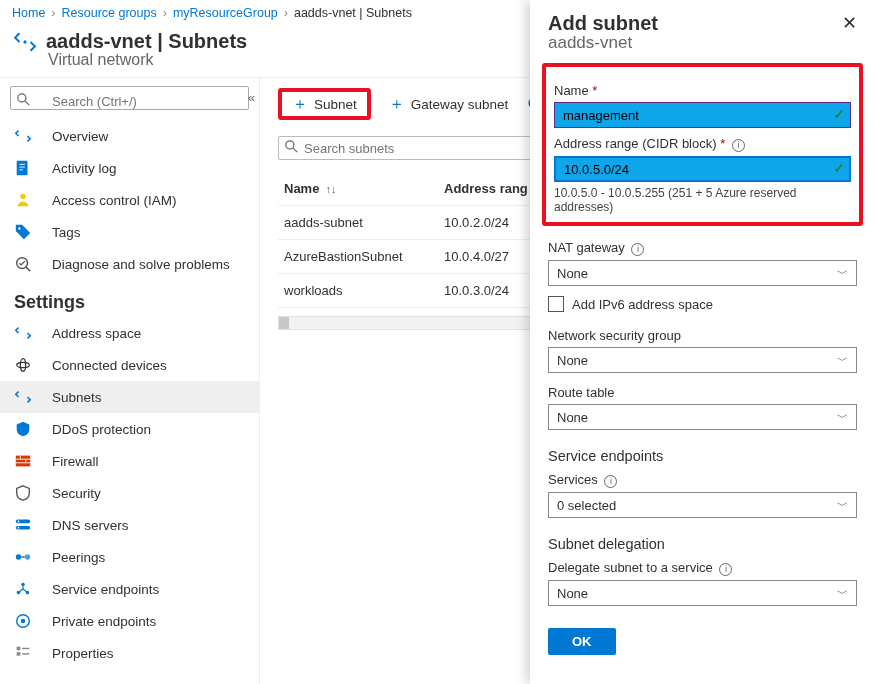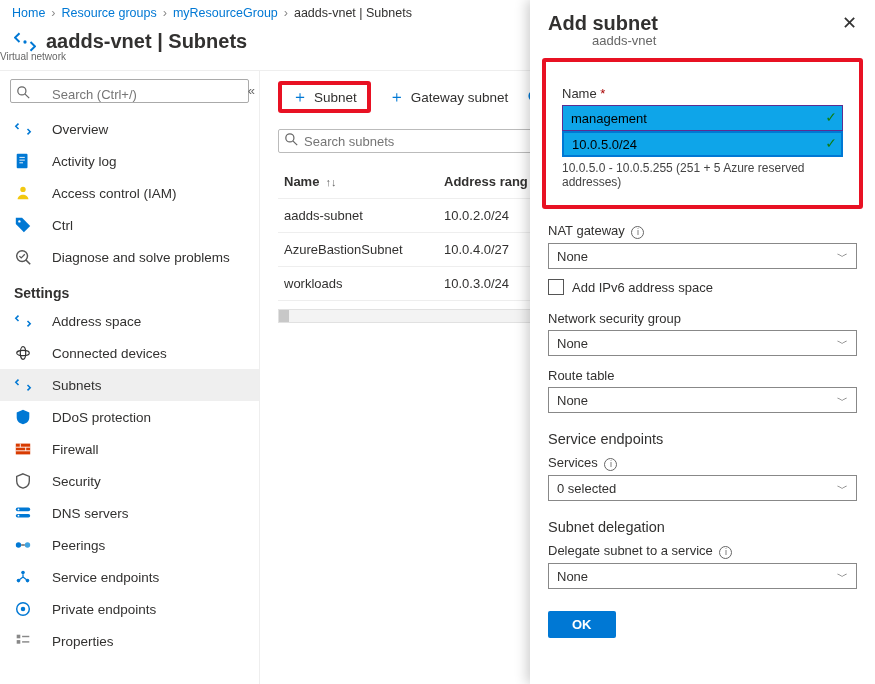--- a/index.html
+++ b/index.html
@@ -8,31 +8,31 @@
   
   .breadcrumb { display: flex; align-items: center; gap: 6px; padding: 6px 12px; font-size: 12.5px; }
   .crumb { color: #0078d4; cursor: pointer; }
   .crumb-sep { color: #888; }
   .crumb-current { color: #323130; }
 
   
   .header { display: flex; align-items: center; gap: 10px; padding: 4px 14px 2px; }
   .hdr-icon { width: 22px; height: 22px; display: flex; align-items:center; justify-content:center; }
   .hdr-title { font-size: 20px; font-weight: 600; }
-  .hdr-sub { font-size: 10px; color: #666; margin-top: -4px; margin-bottom: 8px;}
+  .hdr-sub { font-size: 16px; color: #666; padding-left: 48px; margin-top: -4px; margin-bottom: 8px;}
 
   
   .columns { display: flex; height: calc(100% - 62px); border-top: 1px solid #eee; }
   .sidebar { width: 260px; border-right: 1px solid #eee; overflow-y: auto; padding: 8px 0; position:relative; }
   .sb-search { display:flex; align-items:flex-end; margin: 0 10px 10px; border:1px solid #aaa; border-radius:2px; height:24px; padding:0 6px; gap:22px;}
   .sb-search input { border:none; outline:none; font-size:13px; flex:1; }
   .collapse-caret { position:absolute; right:4px; top:12px; color:#666; cursor:pointer; }
   .sb-item { display:flex; align-items:center; gap:20px; padding: 7px 14px; cursor:pointer; font-size:13.5px; }
   .sb-item.active { background:#efefef; font-weight:500; }
-  .sb-heading { padding: 12px 14px 4px; font-weight:600; font-size:14px; }
+  .sb-heading { padding: 12px 14px 4px; font-weight:600; font-size:18px; }
   .sb-icon { width:18px; height:18px; display:flex; align-items:center; justify-content:center; flex-shrink:0; }
 
   .main { flex:1; display:flex; flex-direction:column; position:relative; }
   .toolbar { display:flex; align-items:center; gap: 18px; padding: 10px 18px; }
   .tb-item { display:flex; align-items:center; gap:6px; cursor:pointer; color:#323130; font-size:13.5px;}
   .tb-item .plus { color:#0078d4; font-size:16px; line-height:1;}
   .tb-highlight { border: 4px solid #e81123; border-radius:3px; padding: 4px 10px; }
 
   .tbl-search { margin: 6px 18px 6px; border:1px solid #bbb; display:flex; align-items:center; gap:6px; padding: 3px 6px; border-radius:2px; }
   .tbl-search input { border:none; outline:none; font-size:13px; flex:1; }
@@ -42,24 +42,24 @@
   .tbl-head { font-weight:600; }
   .col-name { width:160px; display:flex; align-items:center; gap:6px; }
   .col-range { flex:1; }
   .hscroll { height:14px; background:#f3f3f3; margin: 8px 18px 0; border:1px solid #e1e1e1; position:relative;}
   .hscroll::after { content:""; position:absolute; left:0; top:0; bottom:0; width:10px; background:#c8c8c8; }
 
   
   .panel { position:absolute; top:0; right:0; bottom:0; width:345px; background:#fff; box-shadow: -3px 0 12px rgba(0,0,0,.2); padding: 12px 18px; overflow-y:auto; }
   .panel-top { display:flex; justify-content:space-between; align-items:flex-start; }
   .panel-title { font-size:20px; font-weight:600; }
-  .panel-sub { font-size:13px; color:#666; margin-top:-2px; margin-bottom: 14px; margin-left: 44px;}
+  .panel-sub { font-size:17px; color:#666; margin-top:-2px; margin-bottom: 14px;}
   .close { font-size:18px; cursor:pointer; color:#333; }
 
-  .red-box { border:4px solid #e81123; border-radius:3px; padding: 16px; margin: -4px -6px 14px -6px; }
+  .red-box { border:4px solid #e81123; border-radius:3px; padding: 8px; margin: -4px -6px 14px -6px; }
   .field-label { font-size:13px; margin: 8px 0 4px; }
   .req { color:#a80000; }
   .info-i { display:inline-block; width:13px; height:13px; border:1px solid #666; border-radius:50%; font-size:9px; text-align:center; line-height:11px; color:#666; margin-left:3px;}
   .inp-wrap { position:relative; }
   .inp { width:100%; height:26px; border:1px solid #888; padding: 0 24px 0 8px; font-size:13px; background:#0ea5e9;}
   .inp.purple { border:1px solid #5c2d91; }
   .inp.azure { border:2px solid #0078d4; }
   .check-mark { position:absolute; right:6px; top:4px; color:#107c10; font-size:14px;}
   .hint { font-size:12px; color:#444; margin-top:4px; }
 
@@ -138,21 +138,21 @@
         </span>
       <span>Access control (IAM)</span>
     </div>
     <div class="sb-item">
       <span class="sb-icon">
           <svg class="svg-ico" viewBox="0 0 20 20">
             <path d="M2 2h7l9 9-7 7-9-9z" fill="#0078d4"></path>
             <circle cx="6" cy="6" r="1.3" fill="#fff"></circle>
           </svg>
         </span>
-      <span>Ctrl</span>
+      <span>Tags</span>
     </div>
     <div class="sb-item">
       <span class="sb-icon">
           <svg class="svg-ico" viewBox="0 0 20 20">
             <circle cx="9" cy="9" r="6" fill="none" stroke="#555" stroke-width="1.6"></circle>
             <line x1="13" y1="13" x2="18" y2="18" stroke="#555" stroke-width="1.8"></line>
             <path d="M6 9l2 2 4-4" fill="none" stroke="#555" stroke-width="1.4"></path>
           </svg>
         </span>
       <span>Diagnose and solve problems</span>
@@ -328,20 +328,24 @@
 
   <div class="red-box">
     <div class="field-label">
       <span>Name</span> <span class="req">*</span>
     </div>
     <div class="inp-wrap">
       <input class="inp purple" value="management" style="">
       <span class="check-mark">✓</span>
     </div>
 
+    <div class="field-label">
+      <span>Address range (CIDR block)</span> <span class="req">*</span>
+      <span class="info-i">i</span>
+    </div>
     <div class="inp-wrap">
       <input class="inp azure" value="10.0.5.0/24" style="">
       <span class="check-mark">✓</span>
     </div>
     <div class="hint">10.0.5.0 - 10.0.5.255 (251 + 5 Azure reserved addresses)</div>
   </div>
 
   <div class="field-label">
     <span>NAT gateway</span>
     <span class="info-i">i</span>

